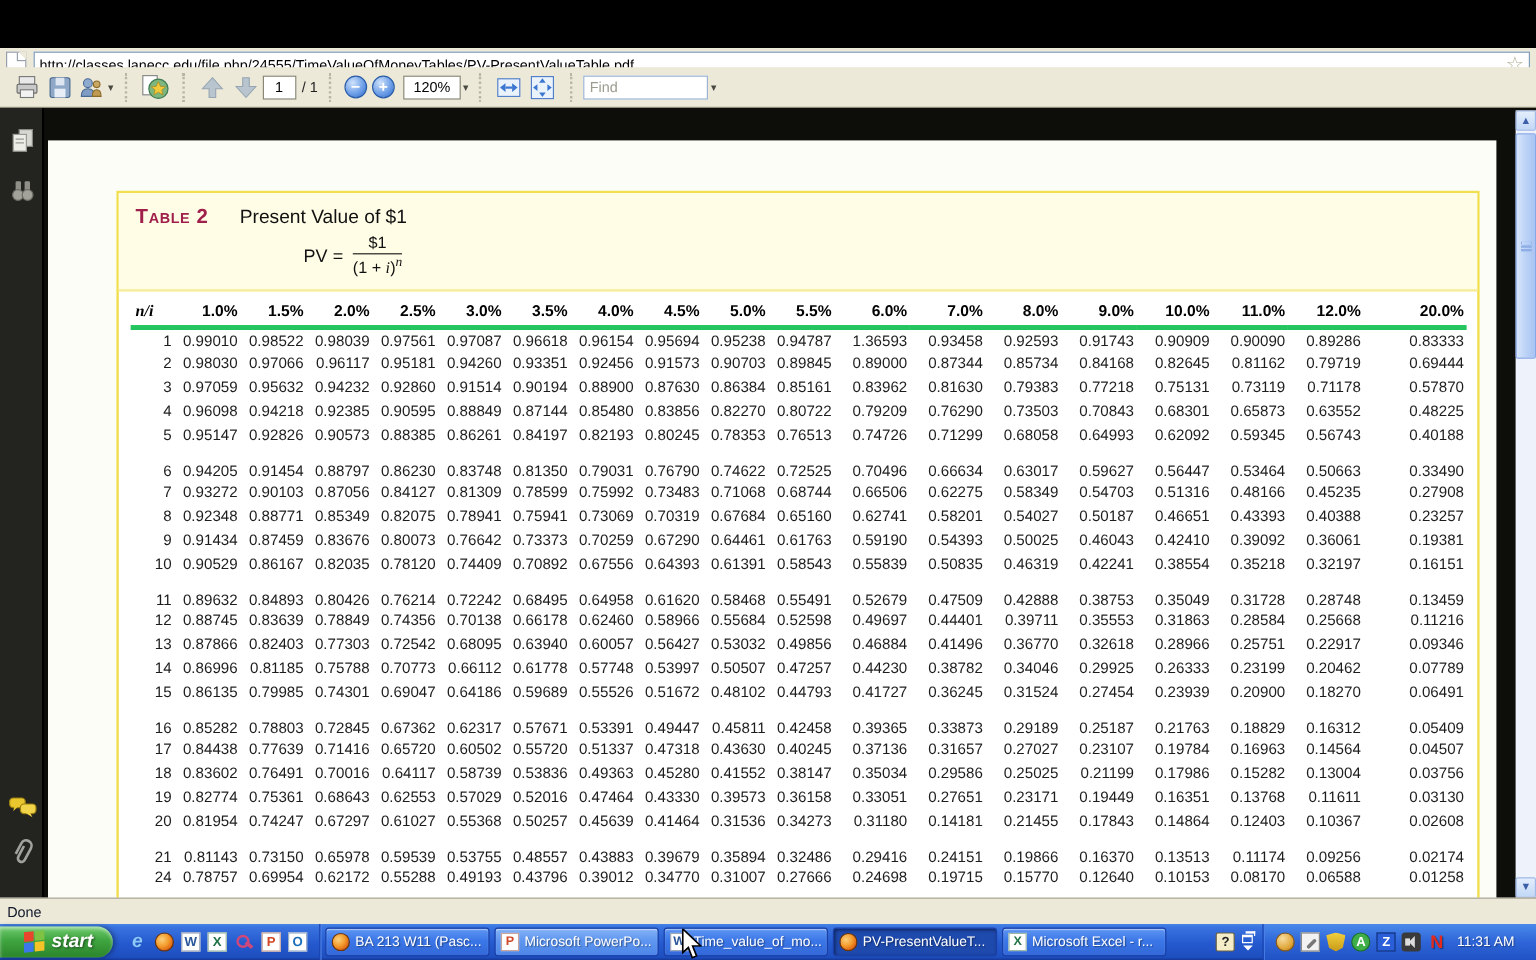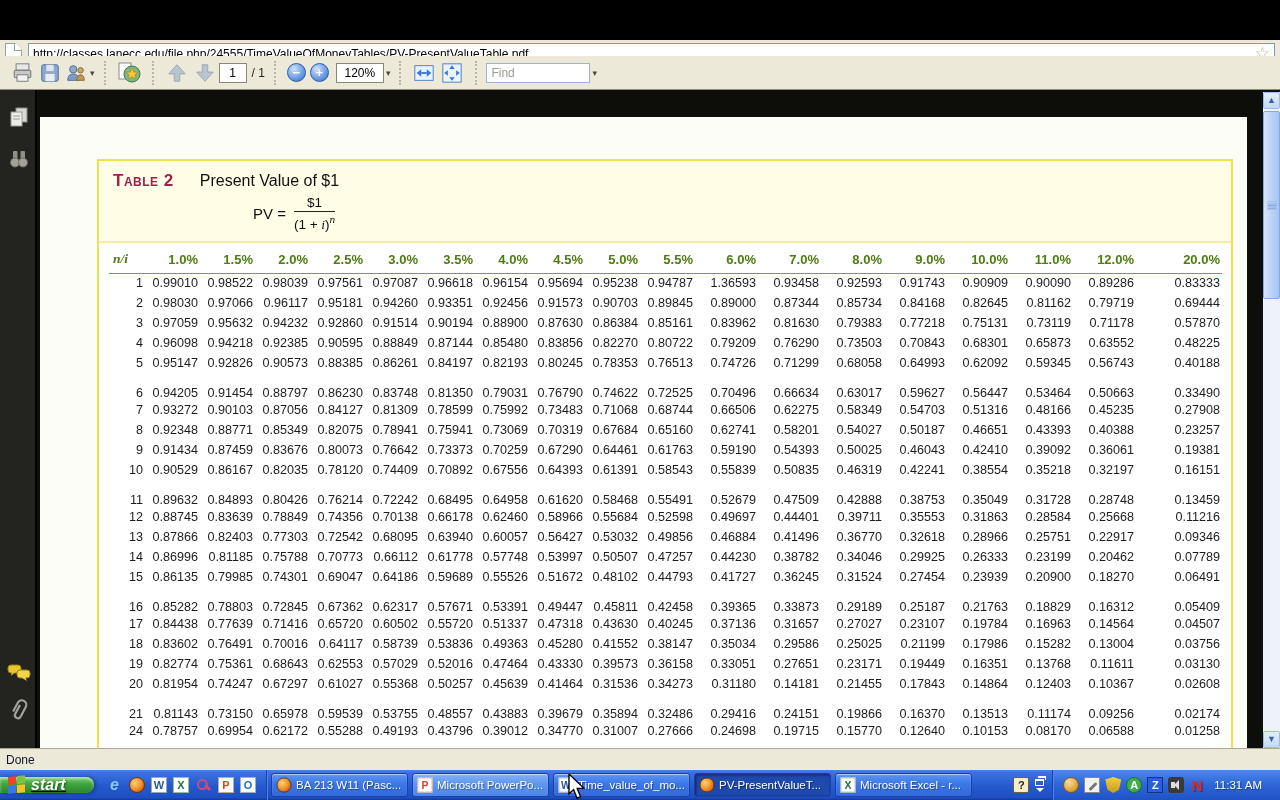--- a/index.html
+++ b/index.html
@@ -71,22 +71,22 @@
   .cap-row { display:flex; align-items:baseline; }
   .tlabel { font-variant:small-caps; font-weight:bold; font-size:17px; color:#A0204C; letter-spacing:.5px; }
   .ttitle { font-size:16px; color:#111; margin-left:26px; }
   .formula { display:flex; align-items:center; margin:4px 0 0 140px; font-size:15px; color:#111; }
   .frac { display:inline-block; text-align:center; margin-left:8px; font-size:13.5px; }
   .frac .num { display:block; border-bottom:1px solid #222; padding:0 6px 1px; }
   .frac .den { display:block; padding-top:1px; }
   .frac i, .formula i { font-family:"Liberation Serif",serif; }
 
   table.pv { border-collapse:collapse; table-layout:fixed; width:1113px; margin:6px 0 0 10px; }
-  table.pv th { font-size:13px; font-weight:bold; color:#4d7c0f; text-align:right; height:24px;
-    border-bottom:1px solid #22c55e; padding:0 2px 3px 0; }
+  table.pv th { font-size:13px; font-weight:bold; color:#000000; text-align:right; height:24px;
+    border-bottom:4px solid #22c55e; padding:0 2px 3px 0; }
   table.pv th.nicol { font-style:italic; font-weight:bold; font-family:"Liberation Serif",serif; font-size:13.5px; }
   table.pv td { font-size:12.6px; color:#1d1d1d; text-align:right; height:20px; padding:0 2px 0 0; white-space:nowrap; }
   table.pv tbody + tbody tr:first-child td { padding-top:13px; }
   table.pv th:first-child, table.pv td:first-child { width:36px; }
   table.pv th:nth-child(n+2):nth-child(-n+11), table.pv td:nth-child(n+2):nth-child(-n+11) { width:55px; }
   table.pv th:nth-child(n+12):nth-child(-n+18), table.pv td:nth-child(n+12):nth-child(-n+18) { width:63px; }
   table.pv th:last-child, table.pv td:last-child { width:86px; }
   table.pv thead th:first-child { text-align:left; padding-left:4px; }
 
   
@@ -101,23 +101,23 @@
     box-shadow:0 0 0 .5px #8FAEE6, 0 3px 0 .5px #8FAEE6, 0 6px 0 .5px #8FAEE6; }
 
   
   .statusbar { position:absolute; left:0; top:748px; width:1280px; height:22px; background:#ECE9D8;
     border-top:1px solid #ACA899; font-size:12px; color:#0f172a; display:flex; align-items:center; padding-left:6px; }
 
   
   .taskbar { position:absolute; left:0; top:770px; width:1280px; height:30px;
     background:linear-gradient(180deg,#4584E8 0%,#3A74E0 8%,#2459CE 55%,#1E4FC0 92%,#15389A 100%);
     display:flex; align-items:center; }
-  .startbtn { height:16px; width:94px; border-radius:0 14px 14px 0; display:flex; align-items:center; padding-left:8px;
+  .startbtn { height:26px; width:94px; border-radius:0 14px 14px 0; display:flex; align-items:center; padding-left:20px;
     background:linear-gradient(180deg,#6ECB6E 0%,#3FA53F 45%,#2F8A2F 90%);
-    box-shadow:inset 0 2px 3px rgba(255,255,255,.5), 2px 0 4px rgba(0,0,0,.35);text-decoration:underline; }
+    box-shadow:inset 0 2px 3px rgba(255,255,255,.5), 2px 0 4px rgba(0,0,0,.35); }
   .startflag { width:18px; height:18px; display:grid; grid-template-columns:8px 8px; grid-template-rows:8px 8px;
     gap:1px; transform:skewY(-6deg); margin-right:5px; }
   .startflag span:nth-child(1){background:#E8452C;} .startflag span:nth-child(2){background:#7DC242;}
   .startflag span:nth-child(3){background:#3B77E8;} .startflag span:nth-child(4){background:#F5C328;}
   .startlabel { color:#fff; font-weight:bold; font-style:italic; font-size:16px; text-shadow:1px 1px 2px rgba(0,0,0,.5); }
 
   .quicklaunch { display:flex; align-items:center; gap:6px; padding:0 10px 0 12px; border-right:1px solid #1A44B0;
     box-shadow:1px 0 0 #4E82E8; height:30px; }
   .ql { width:17px; height:17px; display:flex; align-items:center; justify-content:center; font-size:12px; font-weight:bold; }
   .ie-icon { color:#8CC8F8; font-style:italic; font-size:16px; text-shadow:0 0 1px #1E4FA8; }

